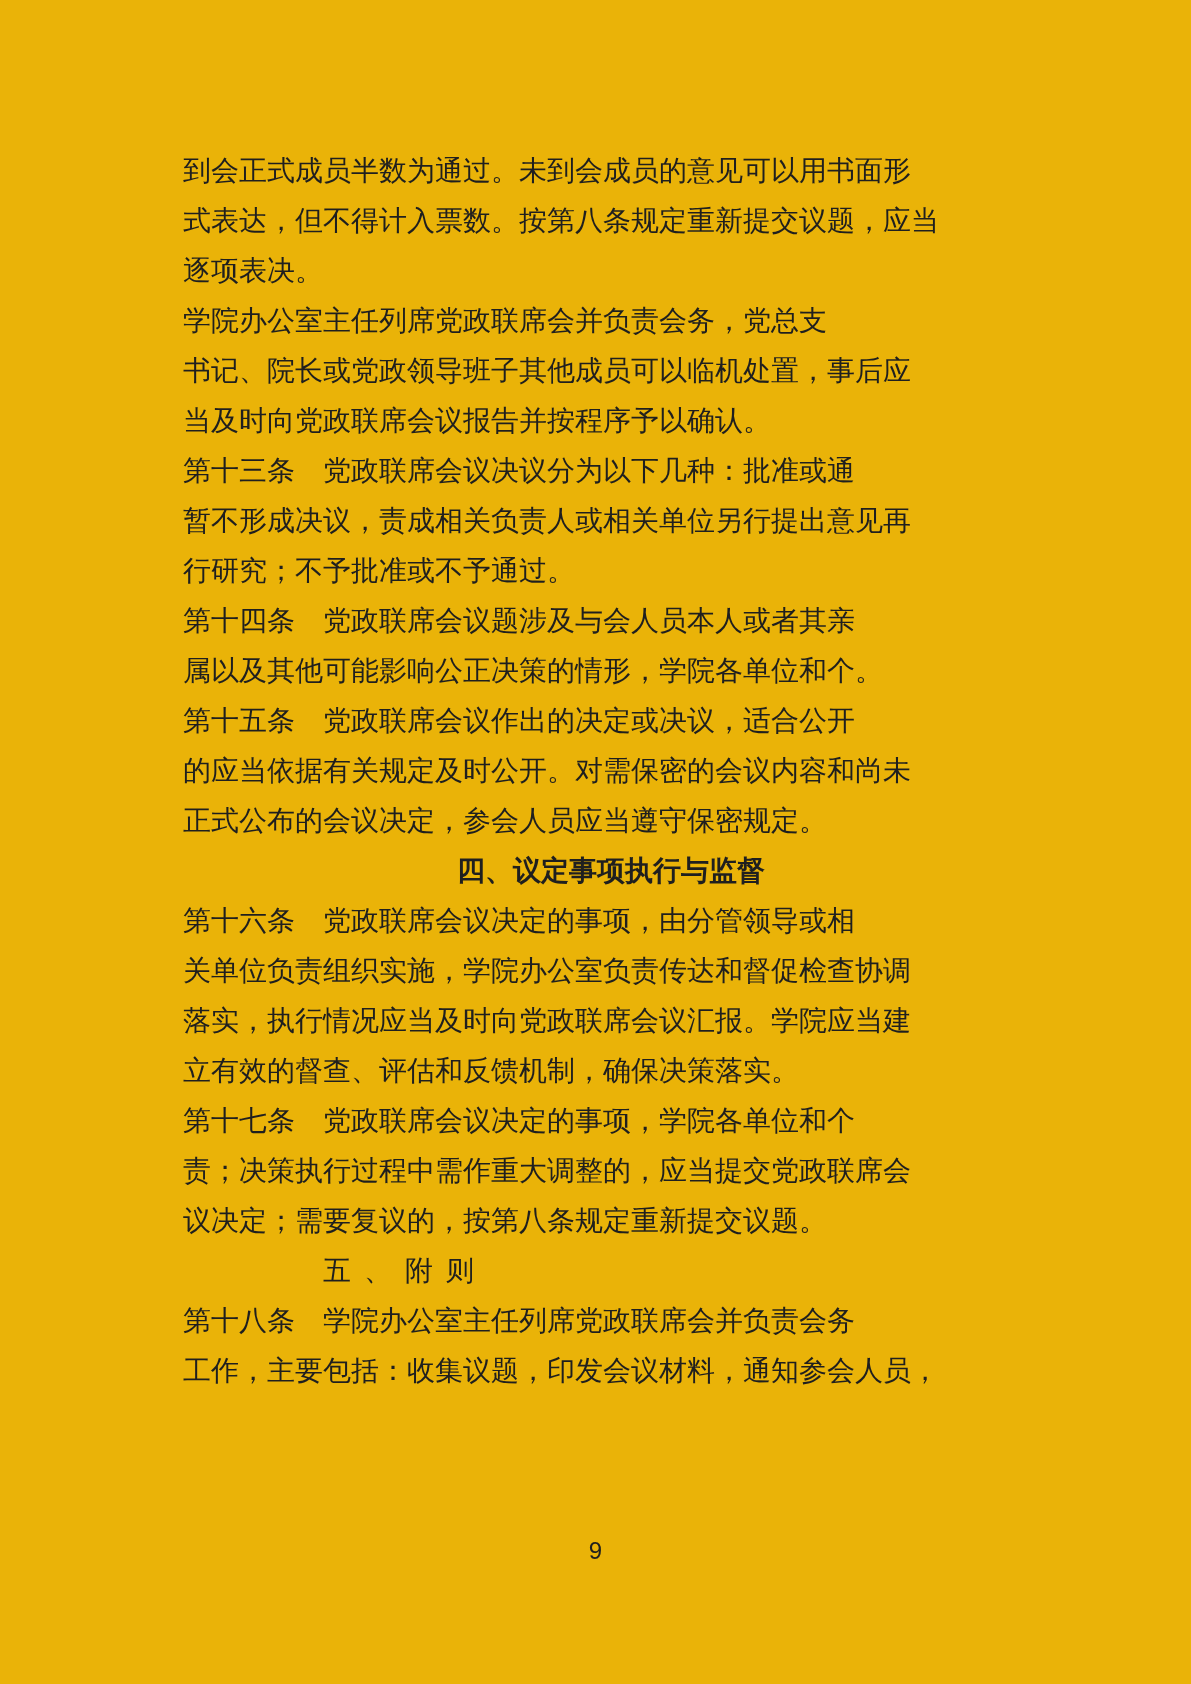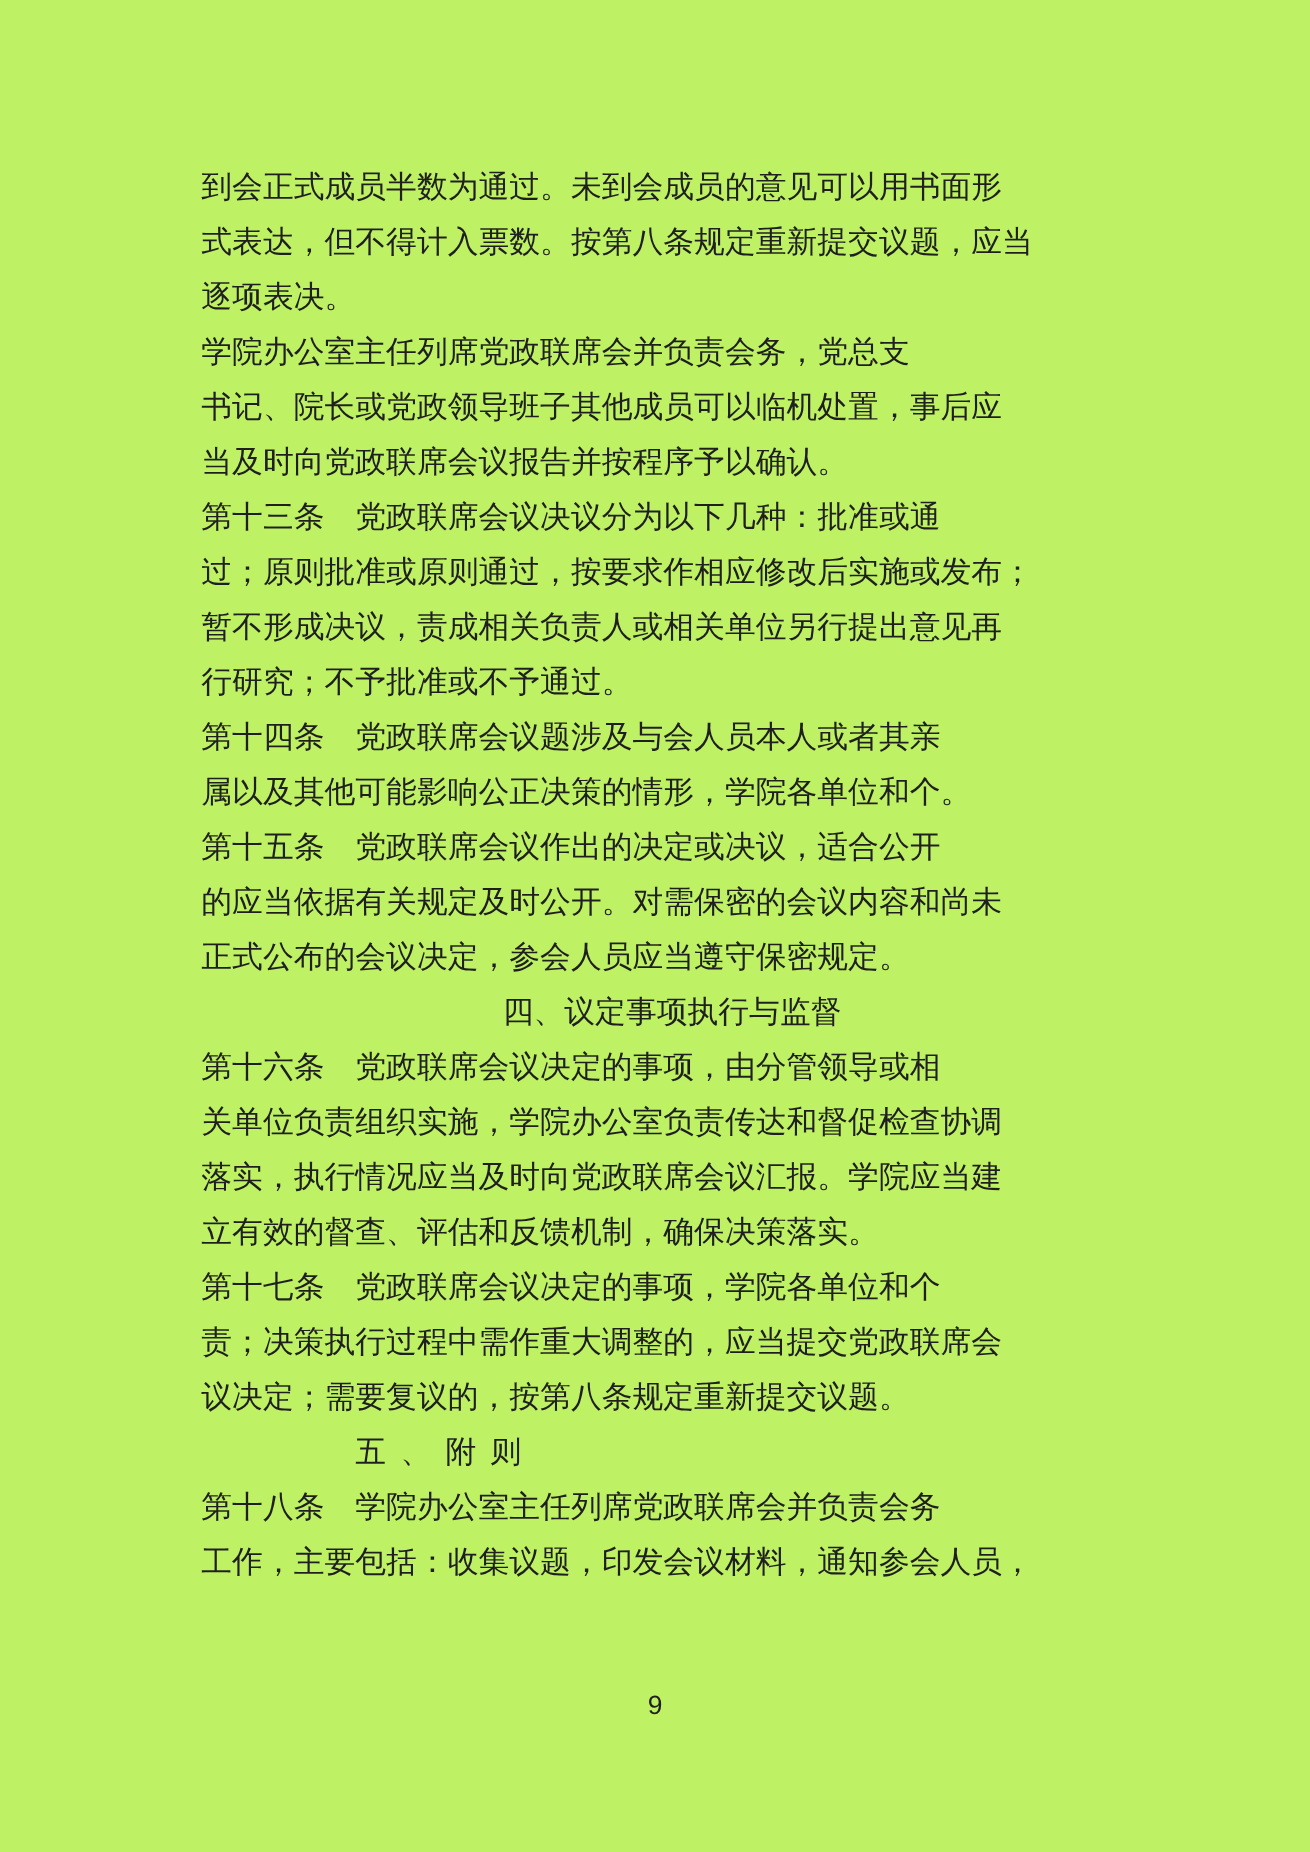--- a/index.html
+++ b/index.html
@@ -13,39 +13,40 @@
     position: relative;
     font-family: "Liberation Serif", "DejaVu Serif", serif;
     color: #1f1f1f;
     overflow: hidden;
   }
   .page {
     position: absolute;
     left: 0; top: 0;
     width: 1191px;
     height: 1684px;
-    background: #bef264;
+    background: #eab308;
   }
   .doc-body {
     position: absolute;
     left: 183px;
     top: 146px;
     width: 740px;
   }
   .line {
     height: 50px;
     line-height: 50px;
     font-size: 28px;
     letter-spacing: 0px;
     white-space: pre;
     text-align: left;
   }
   .line.heading {
     text-align: center;
     padding-left: 116px;
+    font-weight: bold;
   }
   .line.heading-wide {
     text-align: left;
     padding-left: 140px;
     letter-spacing: 13px;
   }
   .page-number {
     position: absolute;
     left: 0;
     top: 1536px;
@@ -62,21 +63,20 @@
 
 <div class="page">
   <div class="doc-body">
       <div class="line">到会正式成员半数为通过。未到会成员的意见可以用书面形</div>
       <div class="line">式表达，但不得计入票数。按第八条规定重新提交议题，应当</div>
       <div class="line">逐项表决。</div>
       <div class="line">学院办公室主任列席党政联席会并负责会务，党总支</div>
       <div class="line">书记、院长或党政领导班子其他成员可以临机处置，事后应</div>
       <div class="line">当及时向党政联席会议报告并按程序予以确认。</div>
       <div class="line">第十三条　党政联席会议决议分为以下几种：批准或通</div>
-      <div class="line">过；原则批准或原则通过，按要求作相应修改后实施或发布；</div>
       <div class="line">暂不形成决议，责成相关负责人或相关单位另行提出意见再</div>
       <div class="line">行研究；不予批准或不予通过。</div>
       <div class="line">第十四条　党政联席会议题涉及与会人员本人或者其亲</div>
       <div class="line">属以及其他可能影响公正决策的情形，学院各单位和个。</div>
       <div class="line">第十五条　党政联席会议作出的决定或决议，适合公开</div>
       <div class="line">的应当依据有关规定及时公开。对需保密的会议内容和尚未</div>
       <div class="line">正式公布的会议决定，参会人员应当遵守保密规定。</div>
       <div class="line heading">四、议定事项执行与监督</div>
       <div class="line">第十六条　党政联席会议决定的事项，由分管领导或相</div>
       <div class="line">关单位负责组织实施，学院办公室负责传达和督促检查协调</div>

